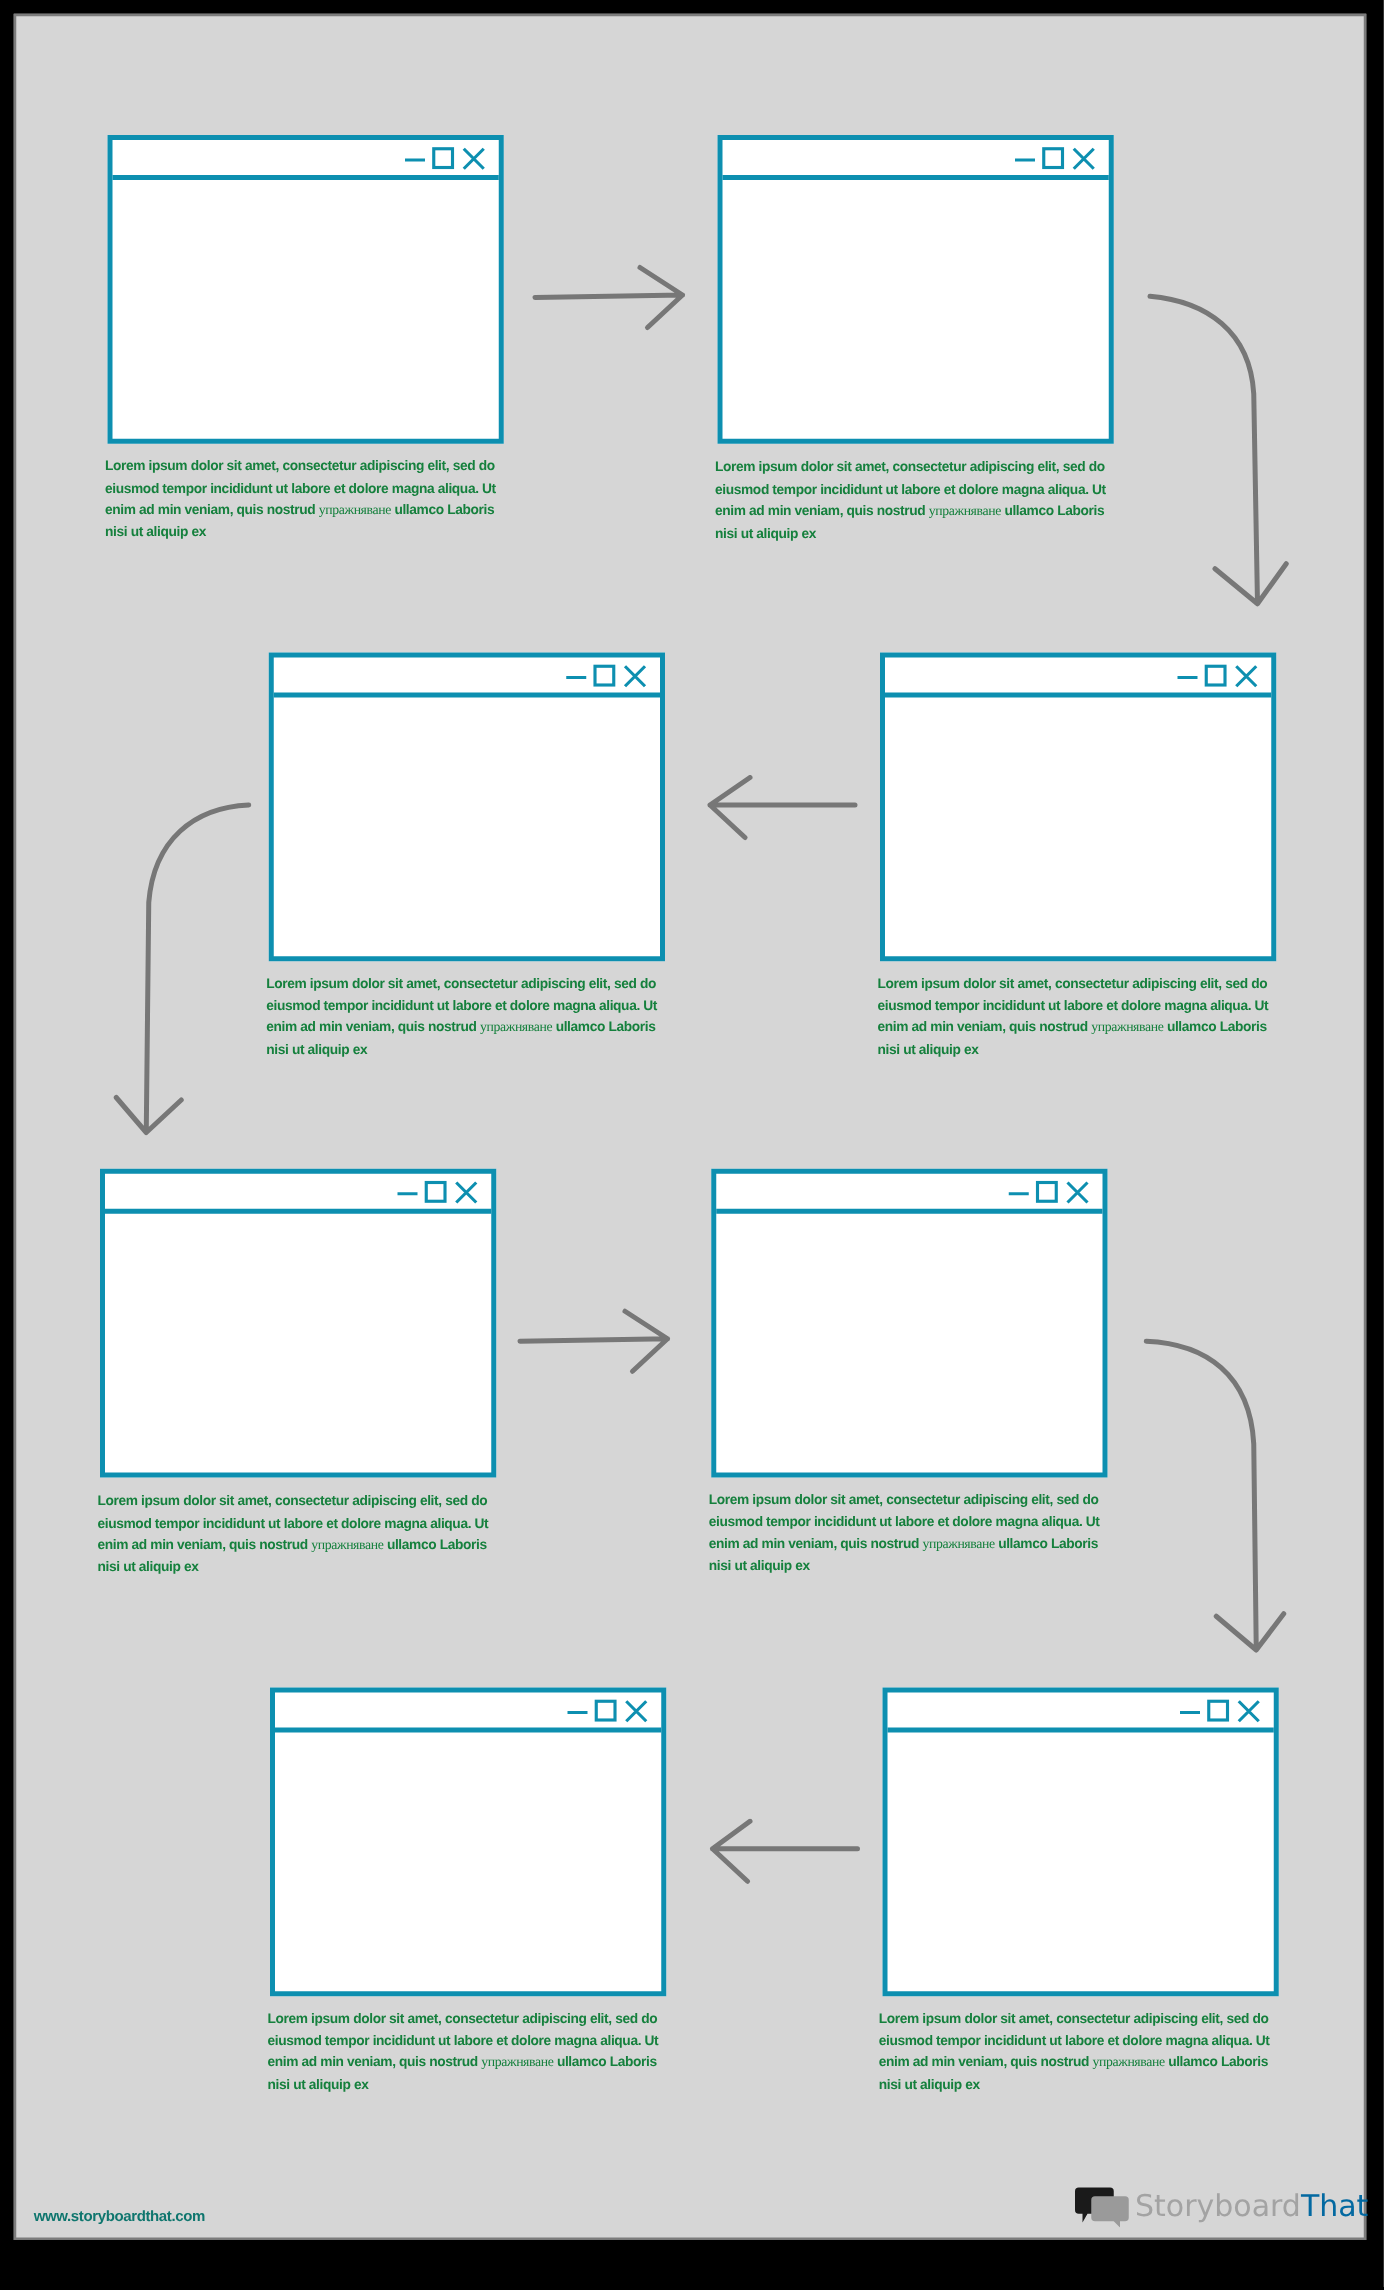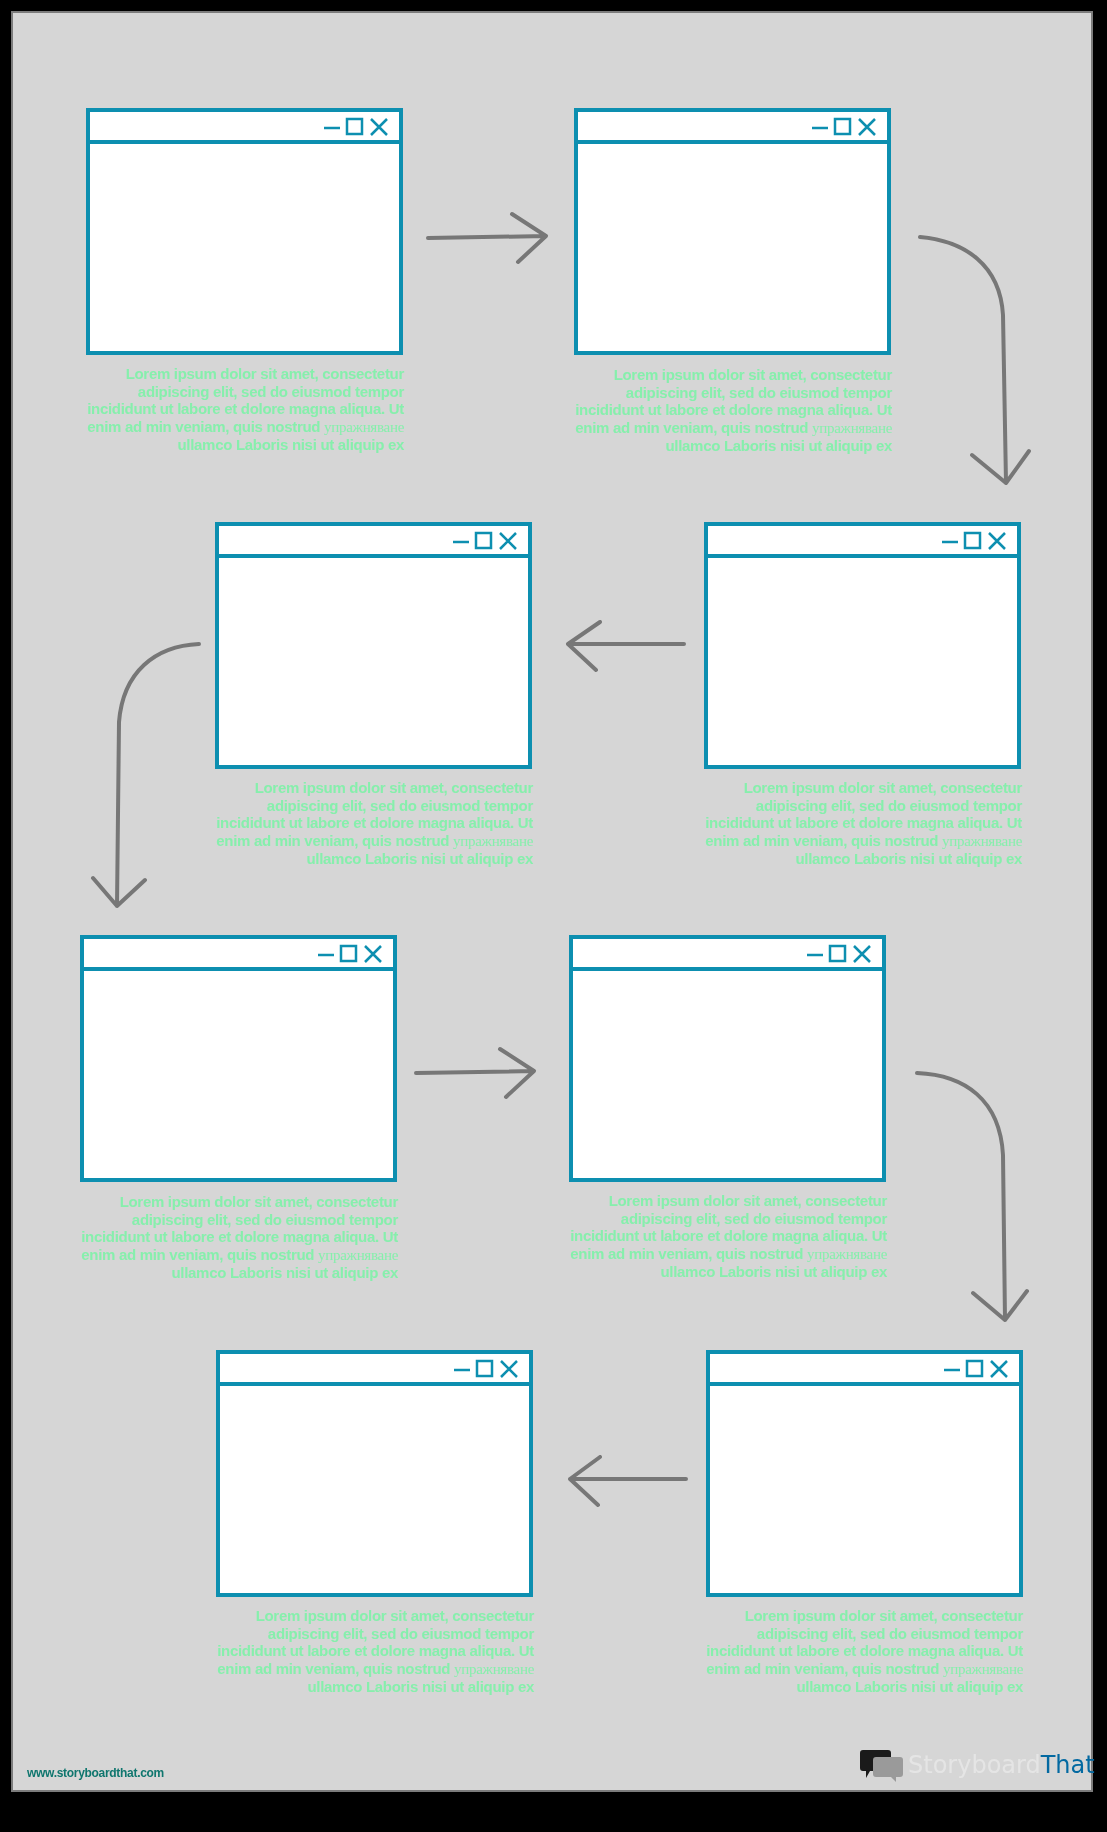--- a/index.html
+++ b/index.html
@@ -2,26 +2,26 @@
 <html><head>
 <meta charset="utf-8">
 <style>
   html, body { margin:0; padding:0; }
   body { width:1107px; height:1832px; background:#000; position:relative; overflow:hidden; font-family:"Liberation Sans", sans-serif; }
   .card { position:absolute; left:11px; top:11px; width:1082px; height:1781px; background:#d6d6d6; border:2px solid #7c7c7c; box-sizing:border-box; }
   .win { position:absolute; width:317px; height:247px; background:#fff; border:4px solid #0d8fb0; box-sizing:border-box; }
   .win .bar { position:absolute; left:0; right:0; top:0; height:32px; border-bottom:4px solid #0d8fb0; box-sizing:border-box; }
   .win .ctrls { position:absolute; right:10px; top:4px; height:22px; display:flex; align-items:center; gap:4px; }
   .win svg { display:block; }
-  .cap { position:absolute; width:320px; text-align:right; font-family:"Liberation Sans", sans-serif; font-weight:bold; font-size:15px; line-height:17.5px; color:#86efac; letter-spacing:-0.3px; }
+  .cap { position:absolute; width:320px; text-align:left; font-family:"Liberation Sans", sans-serif; font-weight:bold; font-size:11px; line-height:17.5px; color:#15803d; letter-spacing:-0.3px; }
   .cap .cyr { font-family:"Liberation Serif", serif; font-weight:normal; }
   .arrow { position:absolute; }
   .footer-url { position:absolute; left:27px; top:1766px; font-family:"Liberation Sans", sans-serif; font-weight:bold; font-size:12px; color:#0f766e; letter-spacing:-0.3px; }
   .logo { position:absolute; left:860px; top:1748px; display:flex; align-items:center; gap:4px; }
-  .logo .t1 { font-family:"DejaVu Sans", sans-serif; font-size:24px; color:#e5e5e5; }
+  .logo .t1 { font-family:"DejaVu Sans", sans-serif; font-size:24px; color:#a3a3a3; }
   .logo .t2 { font-family:"DejaVu Sans", sans-serif; font-size:24px; color:#0369a1; }
 </style>
 </head>
 <body>
 
 <div class="card"></div>
 
 <div class="win" style="left:86px;top:108px;">
   <div class="bar">
     <div class="ctrls">

